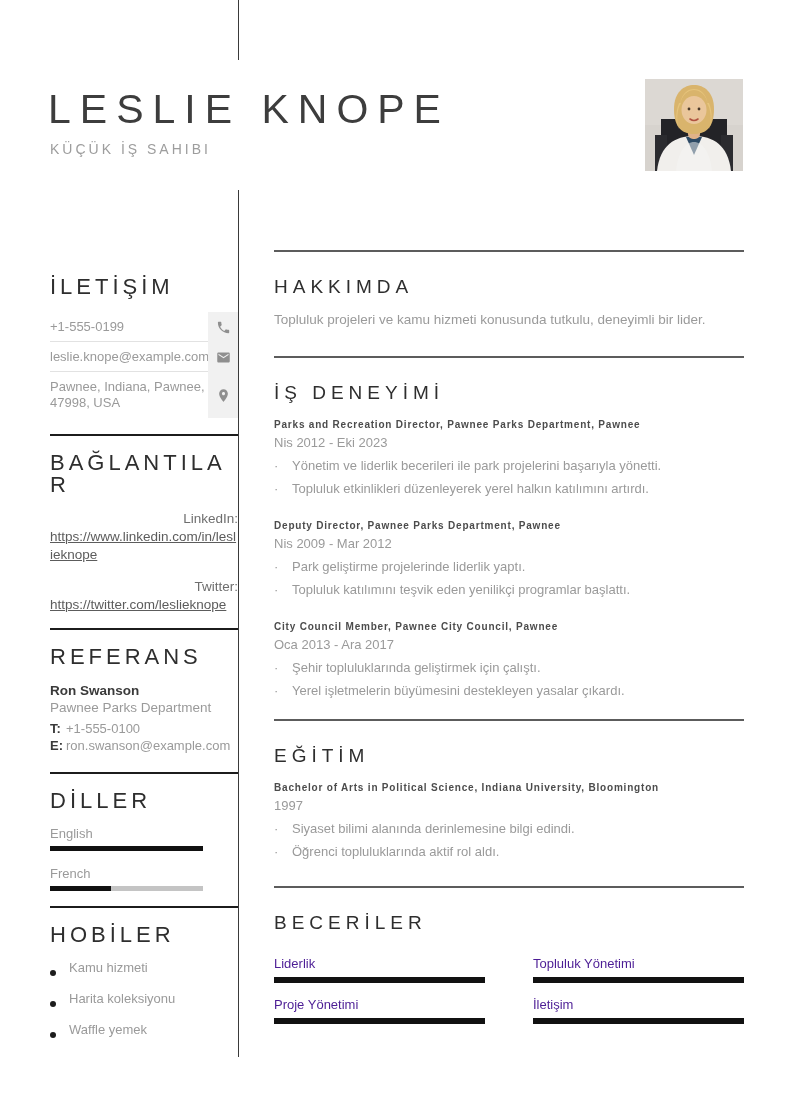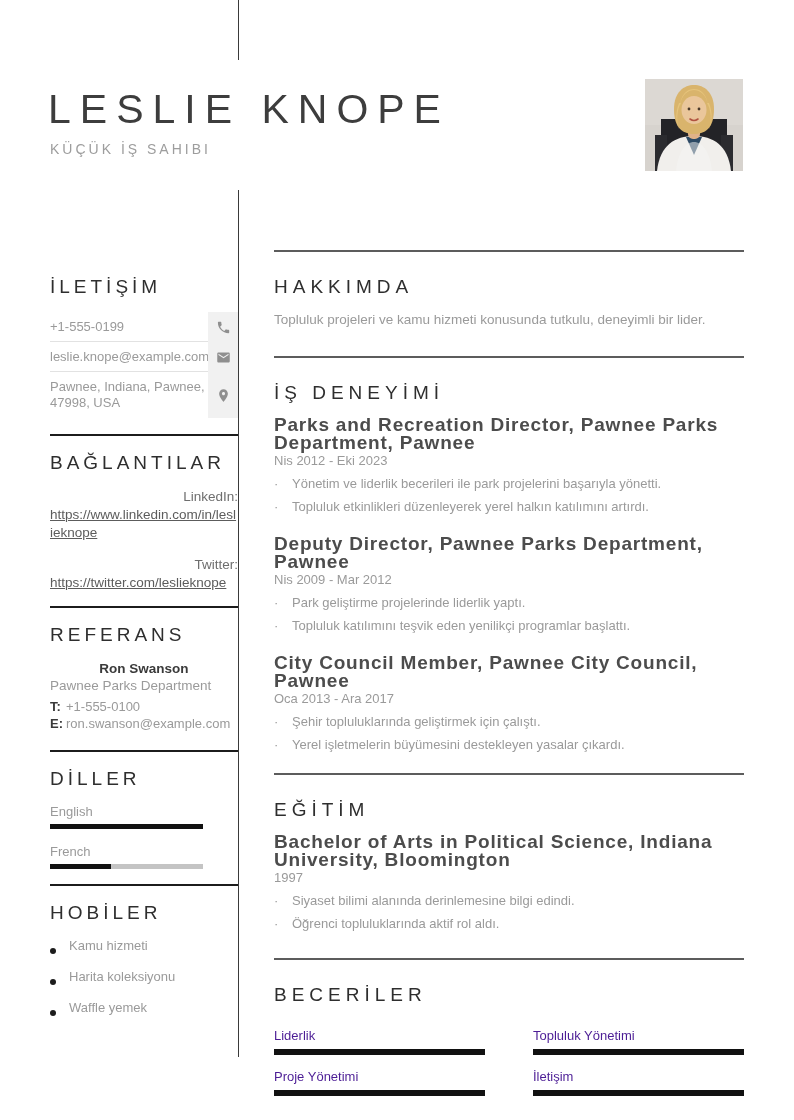--- a/index.html
+++ b/index.html
@@ -26,21 +26,21 @@
     font-size:14px; letter-spacing:3px; color:#9d9d9d;
   }
   .photo { position:absolute; left:645px; top:79px; width:98px; height:92px; }
   .photo svg { display:block; width:100%; height:100%; }
 
   
   .sidebar { position:absolute; left:50px; top:250px; width:188px; }
   .main    { position:absolute; left:274px; top:250px; width:470px; }
 
   h2.s-head {
-    font-size:19px; font-weight:400; letter-spacing:4px;
+    font-size:22px; font-weight:400; letter-spacing:4px;
     color:#2e2e2e; line-height:22px;
     margin:16px 0 14px 0;
   }
   h2.s-head.first { margin-top:26px; }
   h2.breakable { word-break:break-all; }
 
   .srule { border:none; border-top:2px solid #1c1c1c; margin:0; }
   .mrule { border:none; border-top:2px solid #5c5c5c; margin:0; }
 
   
@@ -56,21 +56,21 @@
   .c-ic svg { width:15px; height:15px; fill:#8f8f8f; }
   .contact-wrap { margin-bottom:16px; }
 
   
   .link-item { margin-bottom:14px; }
   .link-label { font-size:13.5px; color:#6e6e6e; line-height:17px; margin-bottom:1px;text-align:right; }
   .link-url { font-size:13.5px; color:#5c5c5c; text-decoration:underline; word-break:break-all; line-height:18px; display:block; }
   .links-wrap { margin-bottom:6px; }
 
   
-  .ref-name { font-size:13.5px; font-weight:700; color:#3a3a3a; line-height:17px;text-align:center; }
+  .ref-name { font-size:13.5px; font-weight:700; color:#3a3a3a; line-height:17px; }
   .ref-org  { font-size:13.5px; color:#9a9a9a; line-height:17px; }
   .ref-rows { margin-top:4px; }
   .ref-row  { display:flex; font-size:13px; line-height:17px; }
   .ref-k { font-weight:700; color:#3a3a3a; width:16px; flex:none; }
   .ref-v { color:#9a9a9a; word-break:break-all; flex:1; }
   .ref-wrap { margin-bottom:18px; }
 
   
   .lang { margin-bottom:15px; }
   .lang-name { font-size:13px; color:#9a9a9a; margin-bottom:5px; }
@@ -85,21 +85,21 @@
   
   h2.m-head {
     font-size:19px; font-weight:400; letter-spacing:5px;
     color:#2e2e2e; line-height:22px;
     margin:24px 0 12px 0;
   }
   .about-text { font-size:13.5px; color:#9a9a9a; line-height:19px; margin-bottom:27px; }
 
   .job { margin-bottom:20px; }
   .job h3, .edu h3 {
-    font-size:19px; font-weight:700; letter-spacing:0.8px;
+    font-size:10px; font-weight:700; letter-spacing:0.8px;
     color:#4c4c4c; line-height:18px;
   }
   .dates { font-size:13px; color:#9a9a9a; line-height:17px; margin-bottom:2px; }
   .bullet { display:flex; font-size:13px; color:#9a9a9a; line-height:17px; margin-top:6px; }
   .bdot { width:18px; flex:none; text-align:left; color:#9a9a9a; }
   .exp-wrap { margin-bottom:4px; }
   .edu { margin-bottom:26px; }
 
   .skills-grid {
     display:grid; grid-template-columns:1fr 1fr;

